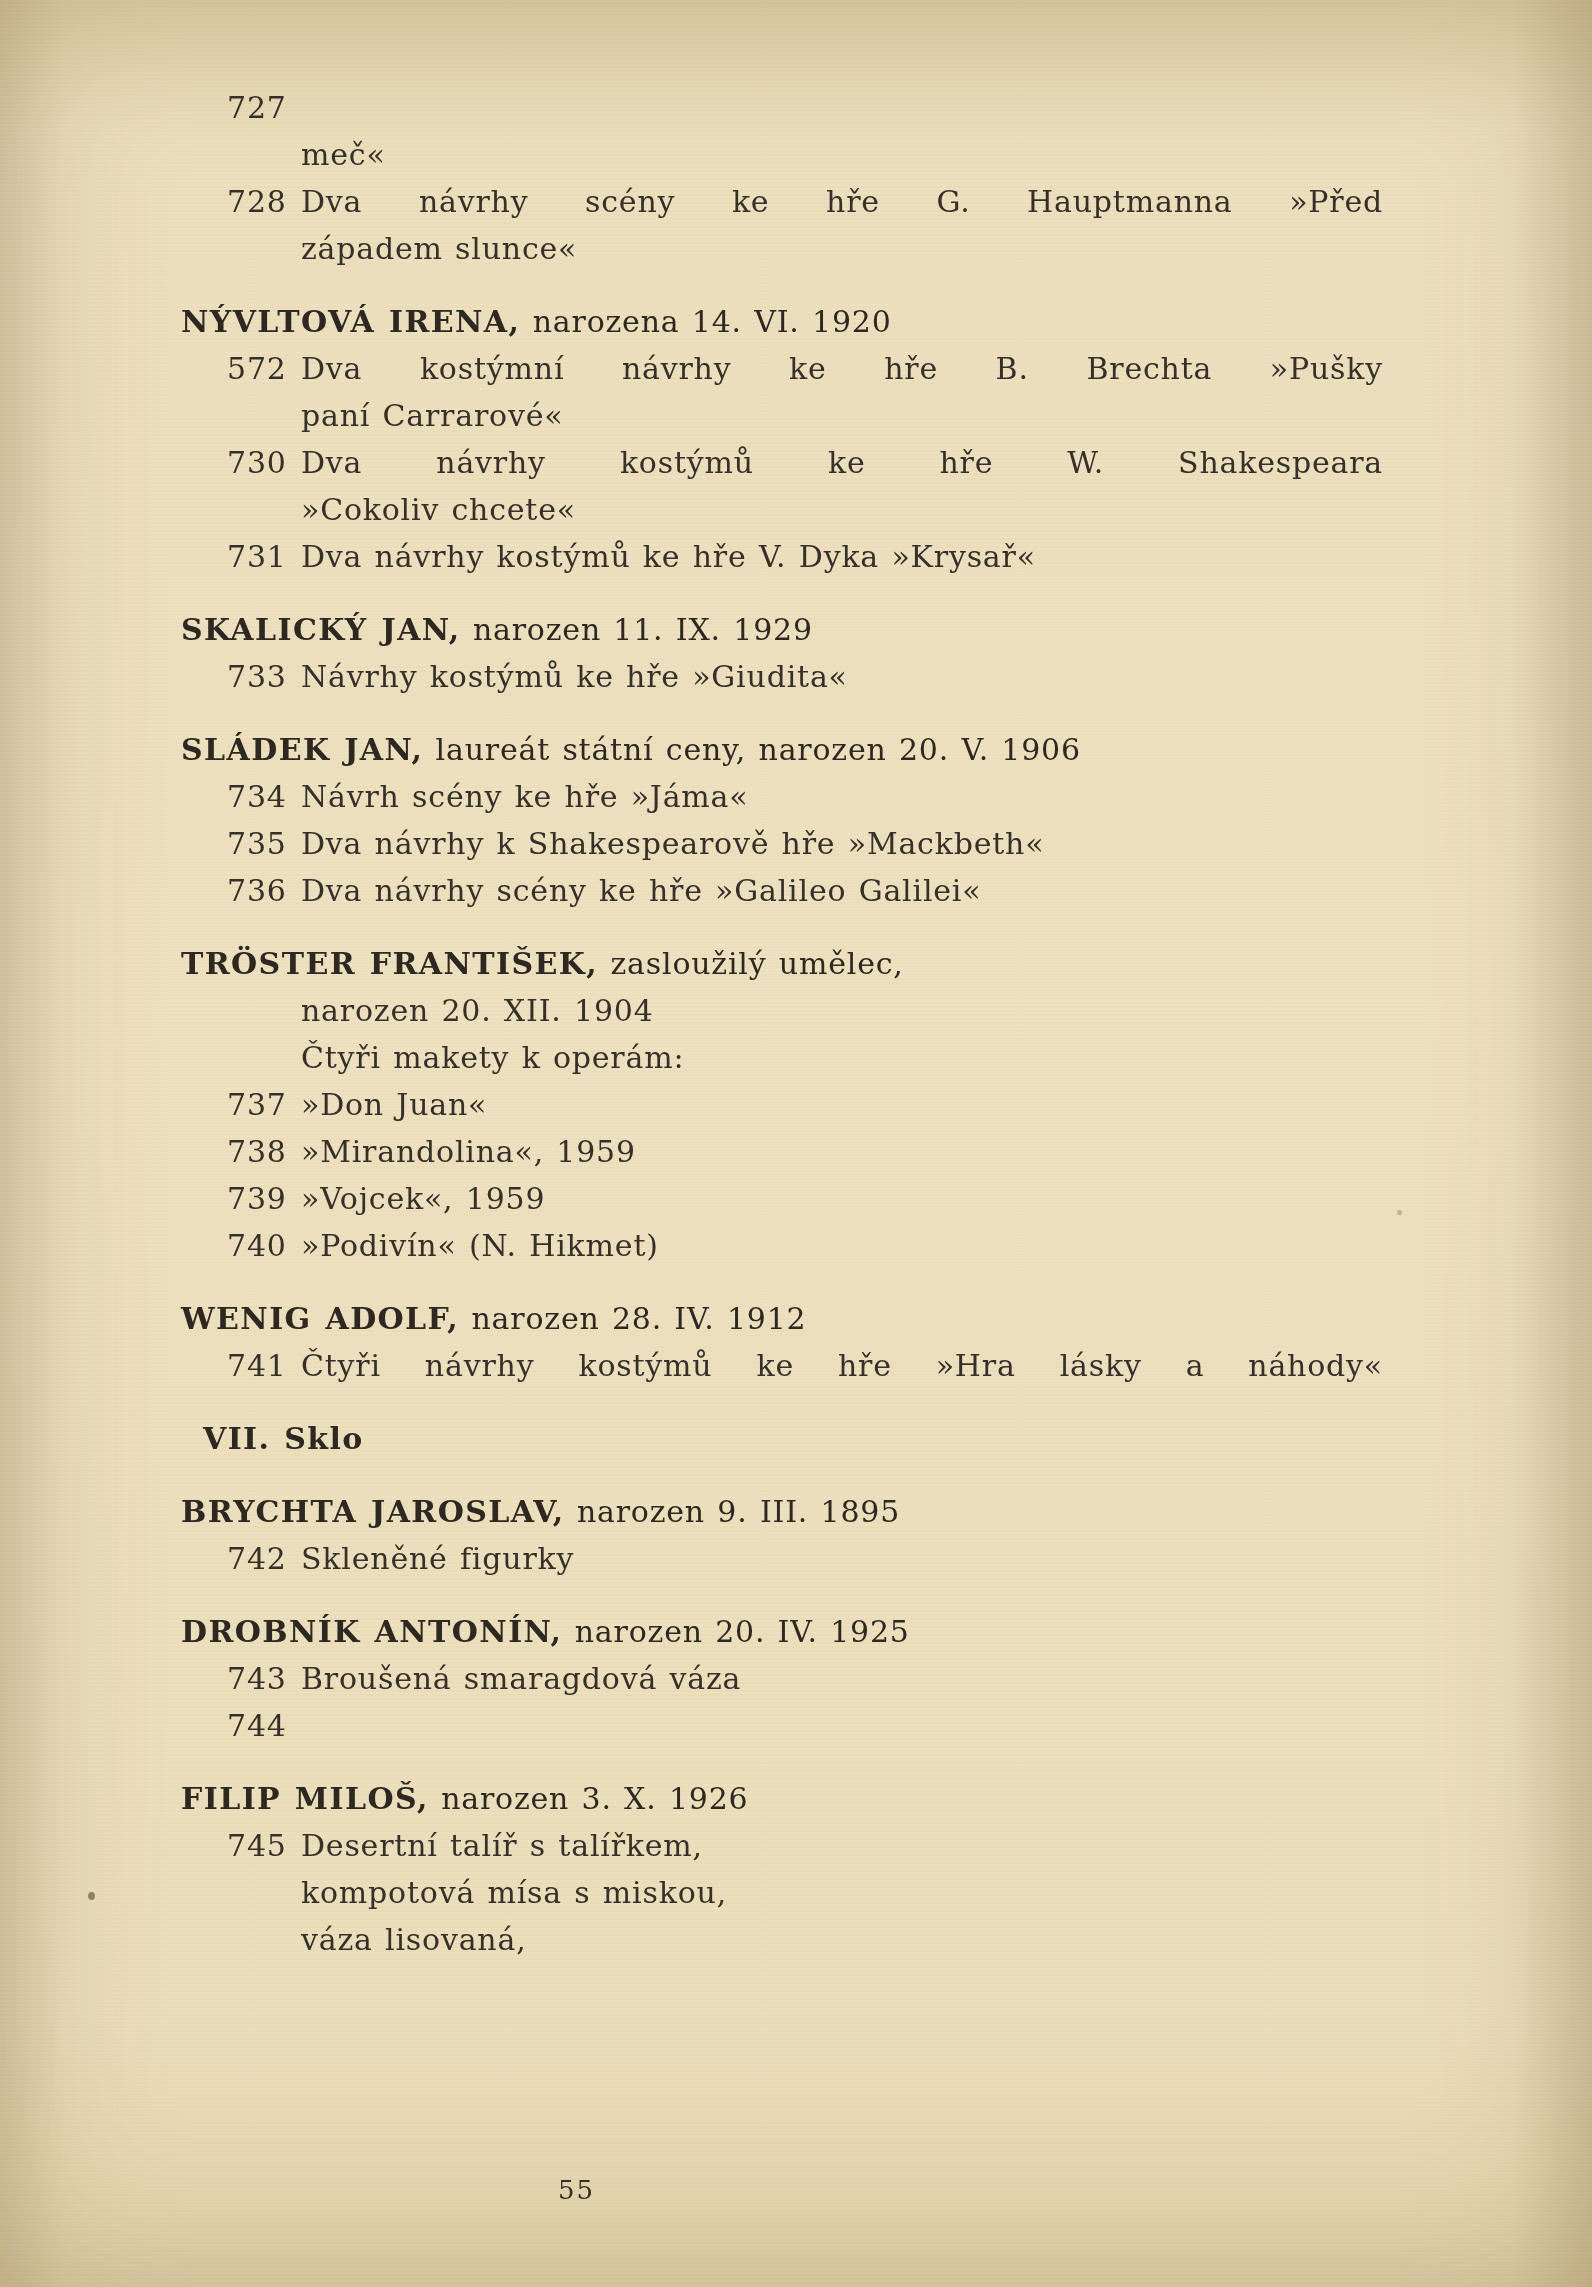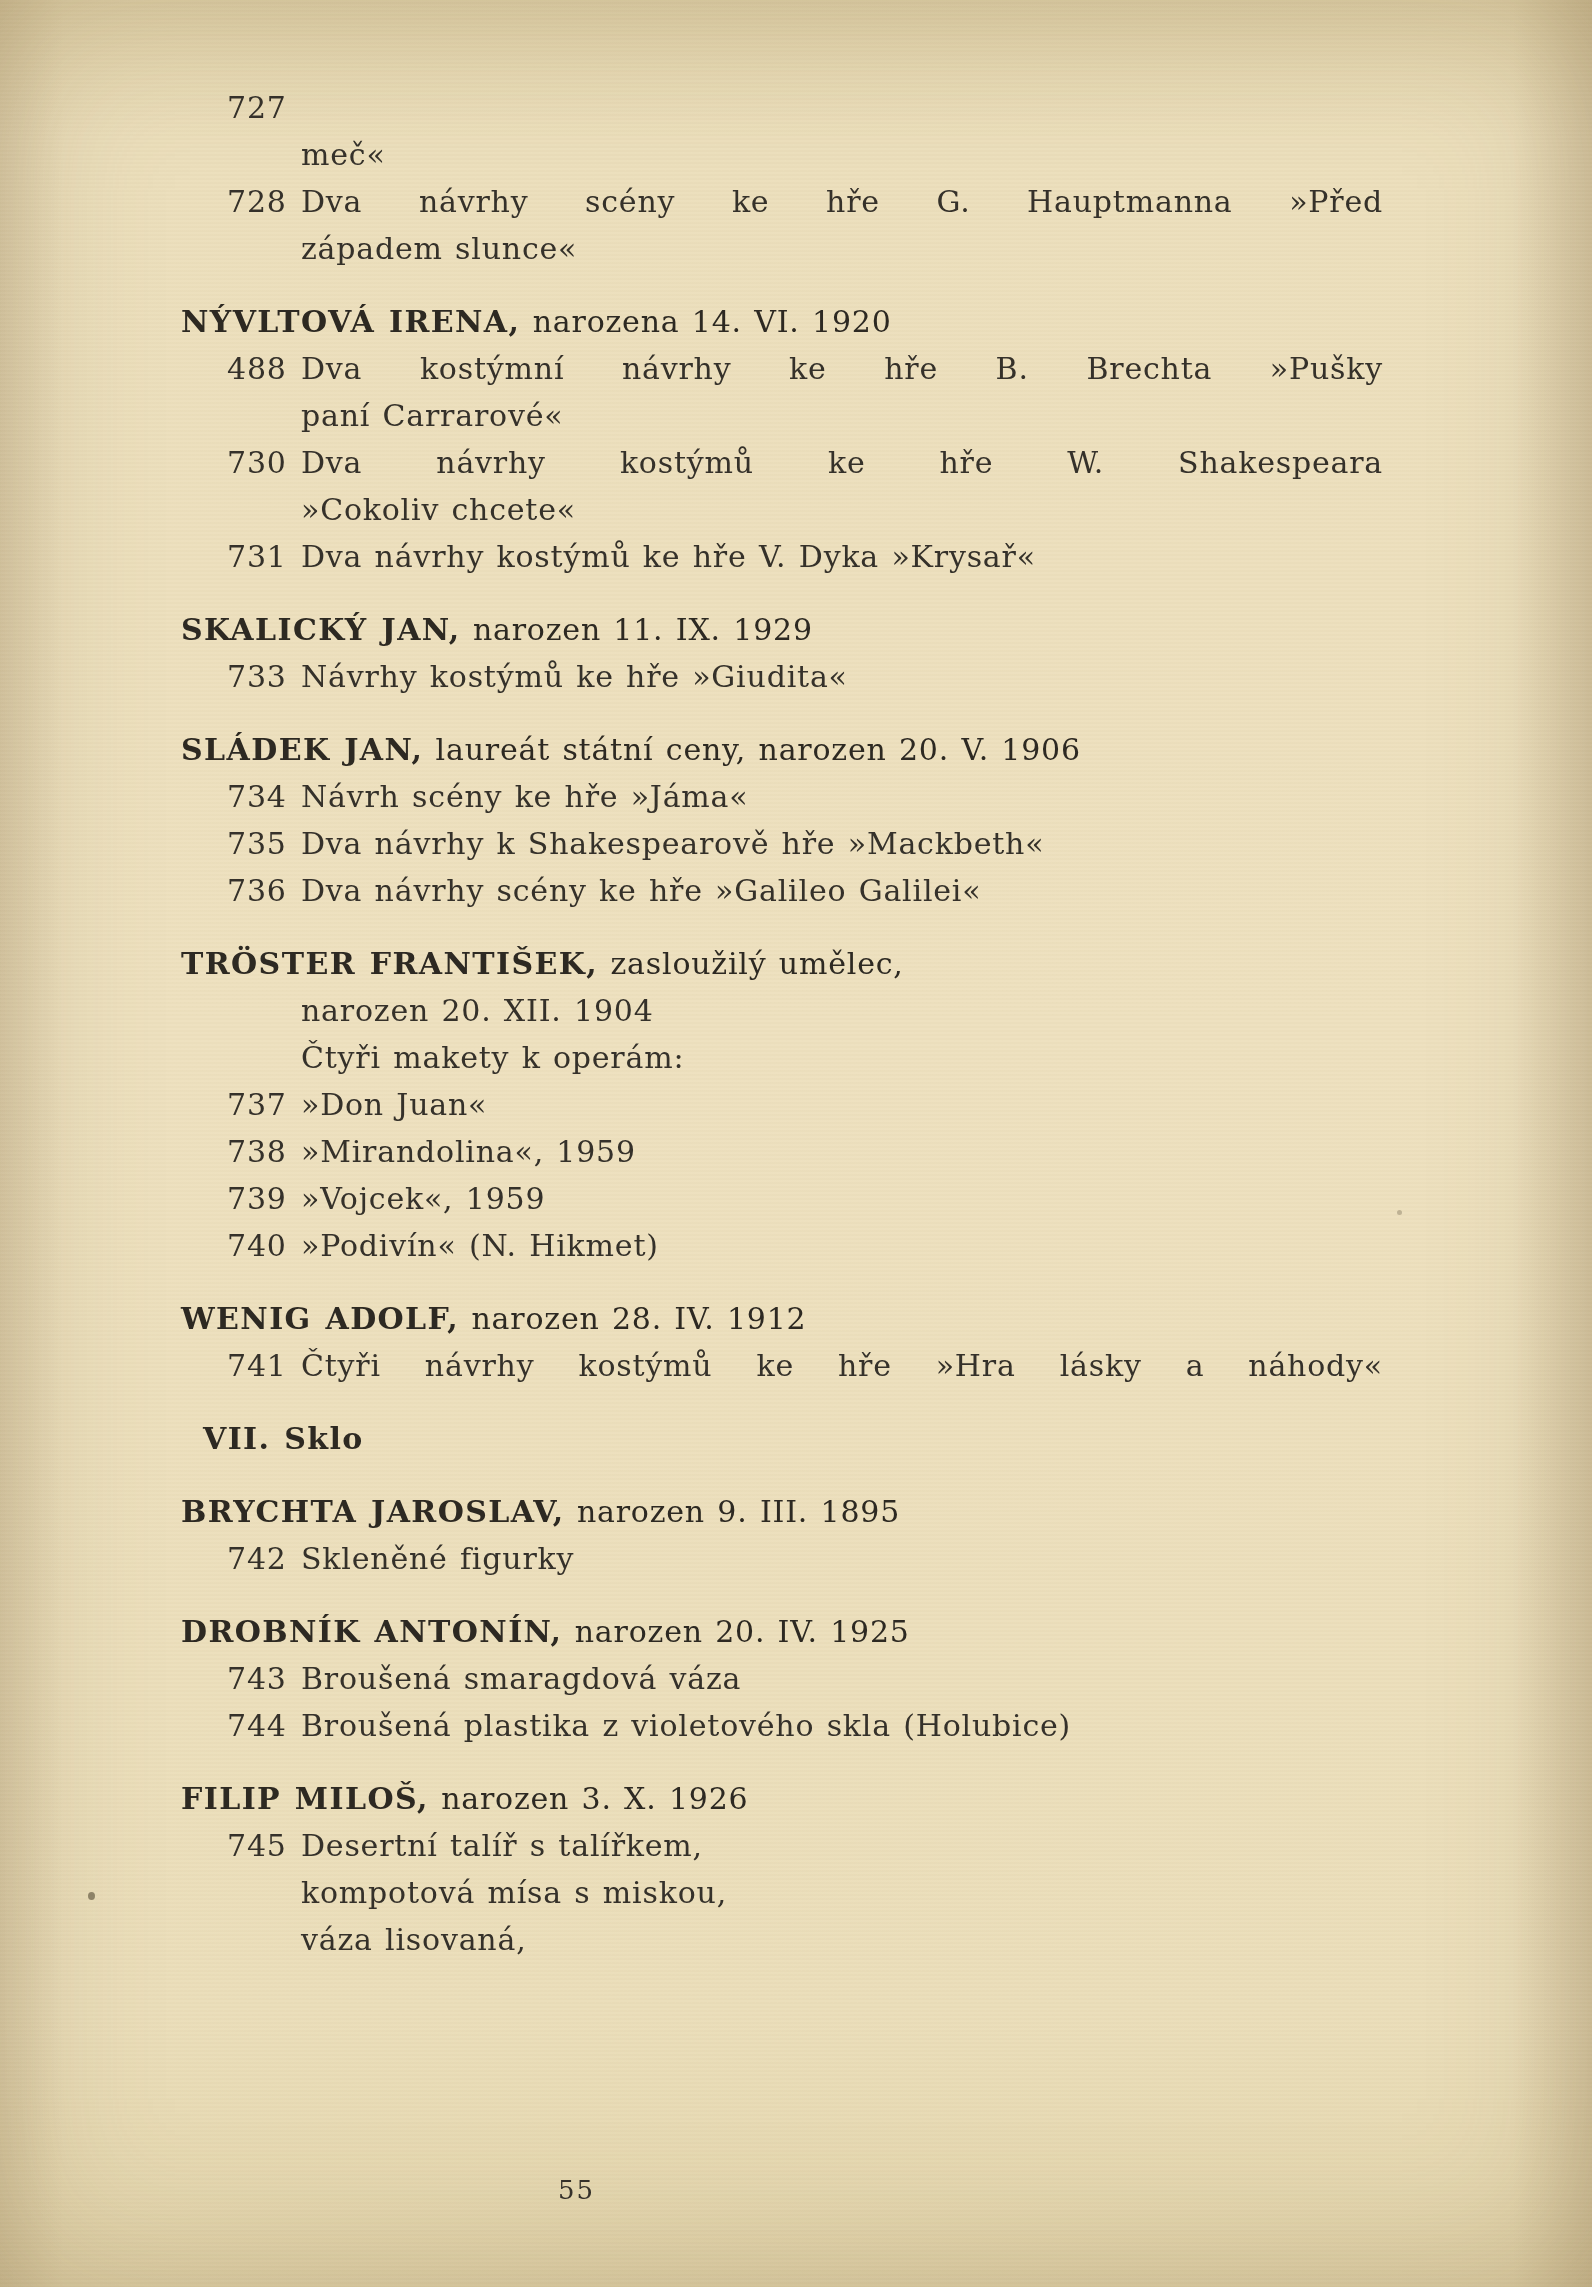--- a/index.html
+++ b/index.html
@@ -73,21 +73,21 @@
     </div>
     <div class="line cont">
       <span>západem slunce«</span>
     </div>
 
     <div class="line heading">
       <span class="name">NÝVLTOVÁ IRENA,</span>
       <span class="rest">narozena 14. VI. 1920</span>
     </div>
     <div class="line entry justified">
-      <span class="num">488</span>
+      <span class="num">572</span>
       <span class="text">Dva kostýmní návrhy ke hře B. Brechta »Pušky</span>
     </div>
     <div class="line cont">
       <span>paní Carrarové«</span>
     </div>
     <div class="line entry justified">
       <span class="num">730</span>
       <span class="text">Dva návrhy kostýmů ke hře W. Shakespeara</span>
     </div>
     <div class="line cont">
@@ -176,21 +176,20 @@
     <div class="line heading">
       <span class="name">DROBNÍK ANTONÍN,</span>
       <span class="rest">narozen 20. IV. 1925</span>
     </div>
     <div class="line entry">
       <span class="num">743</span>
       <span class="text">Broušená smaragdová váza</span>
     </div>
     <div class="line entry">
       <span class="num">744</span>
-      <span class="text">Broušená plastika z violetového skla (Holubice)</span>
     </div>
 
     <div class="line heading">
       <span class="name">FILIP MILOŠ,</span>
       <span class="rest">narozen 3. X. 1926</span>
     </div>
     <div class="line entry">
       <span class="num">745</span>
       <span class="text">Desertní talíř s talířkem,</span>
     </div>

